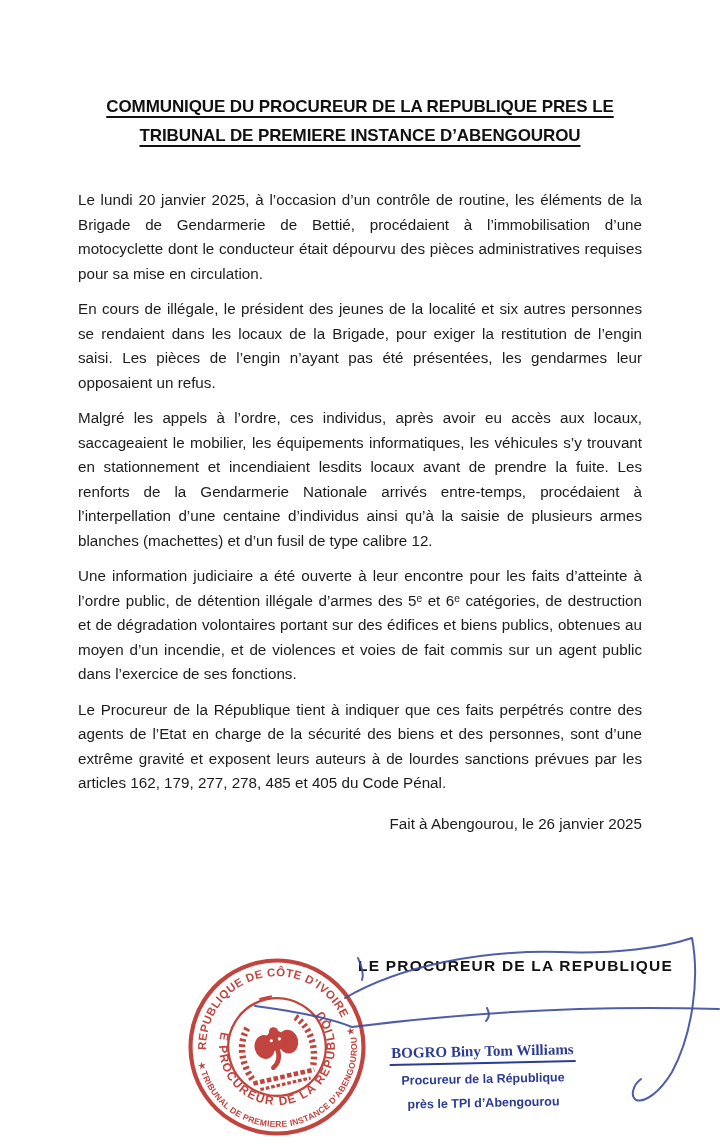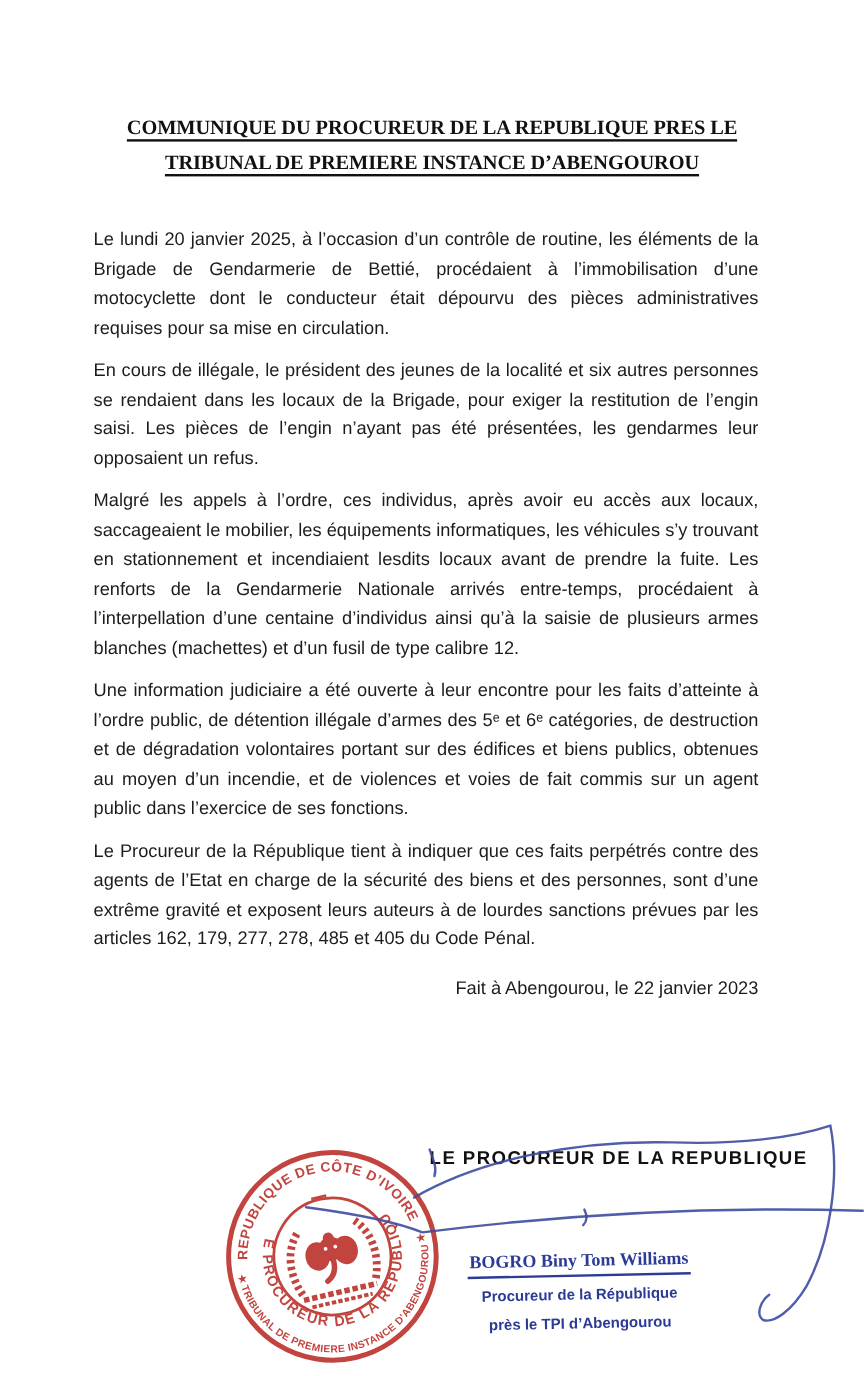--- a/index.html
+++ b/index.html
@@ -25,31 +25,30 @@
     font-size:17px;
     line-height:29px;
     letter-spacing:-0.1px;
     color:#111;
   }
   .title-line{
     display:inline-block;
     text-decoration:underline;
     text-decoration-thickness:2px;
     text-underline-offset:4px;
-    font-family:Liberation Serif, serif;
   }
   
   .doc-body{
     position:absolute;left:78px;top:188px;width:564px;
     font-size:15.2px;
     line-height:24.5px;
     text-align:justify;
     color:var(--text-black);
   }
-  .doc-body p{margin:0 10px 11px 0;}
+  .doc-body p{margin:0 0 11px 0;}
   .doc-body p.dateline{
     text-align:right;
     margin-top:16px;
     margin-bottom:0;
   }
   
   .signer-heading{
     position:absolute;left:358px;top:957px;
     font-weight:bold;
     font-size:15.5px;
@@ -108,21 +107,21 @@
     <span class="title-line">COMMUNIQUE DU PROCUREUR DE LA REPUBLIQUE PRES LE</span><br>
     <span class="title-line">TRIBUNAL DE PREMIERE INSTANCE D’ABENGOUROU</span>
   </header>
 
   <main class="doc-body">
     <p>Le lundi 20 janvier 2025, à l’occasion d’un contrôle de routine, les éléments de la Brigade de Gendarmerie de Bettié, procédaient à l’immobilisation d’une motocyclette dont le conducteur était dépourvu des pièces administratives requises pour sa mise en circulation.</p>
     <p>En cours de illégale, le président des jeunes de la localité et six autres personnes se rendaient dans les locaux de la Brigade, pour exiger la restitution de l’engin saisi. Les pièces de l’engin n’ayant pas été présentées, les gendarmes leur opposaient un refus.</p>
     <p>Malgré les appels à l’ordre, ces individus, après avoir eu accès aux locaux, saccageaient le mobilier, les équipements informatiques, les véhicules s’y trouvant en stationnement et incendiaient lesdits locaux avant de prendre la fuite. Les renforts de la Gendarmerie Nationale arrivés entre-temps, procédaient à l’interpellation d’une centaine d’individus ainsi qu’à la saisie de plusieurs armes blanches (machettes) et d’un fusil de type calibre 12.</p>
     <p>Une information judiciaire a été ouverte à leur encontre pour les faits d’atteinte à l’ordre public, de détention illégale d’armes des 5ᵉ et 6ᵉ catégories, de destruction et de dégradation volontaires portant sur des édifices et biens publics, obtenues au moyen d’un incendie, et de violences et voies de fait commis sur un agent public dans l’exercice de ses fonctions.</p>
     <p>Le Procureur de la République tient à indiquer que ces faits perpétrés contre des agents de l’Etat en charge de la sécurité des biens et des personnes, sont d’une extrême gravité et exposent leurs auteurs à de lourdes sanctions prévues par les articles 162, 179, 277, 278, 485 et 405 du Code Pénal.</p>
-    <p class="dateline">Fait à Abengourou, le 22 janvier 2023</p>
+    <p class="dateline">Fait à Abengourou, le 26 janvier 2025</p>
   </main>
 
   <div class="signer-heading">LE PROCUREUR DE LA REPUBLIQUE</div>
 
   <svg class="seal" viewBox="0 0 200 200" aria-hidden="true">
     <circle cx="100" cy="100" r="94" fill="none" stroke="currentColor" stroke-width="4.5"></circle>
     <circle cx="100" cy="100" r="53" fill="none" stroke="currentColor" stroke-width="2.5"></circle>
     <defs>
       <path id="sealTop" d="M 23 100 A 77 77 0 0 1 177 100" fill="none"></path>
       <path id="sealBottom" d="M 13 100 A 87 87 0 0 0 187 100" fill="none"></path>

